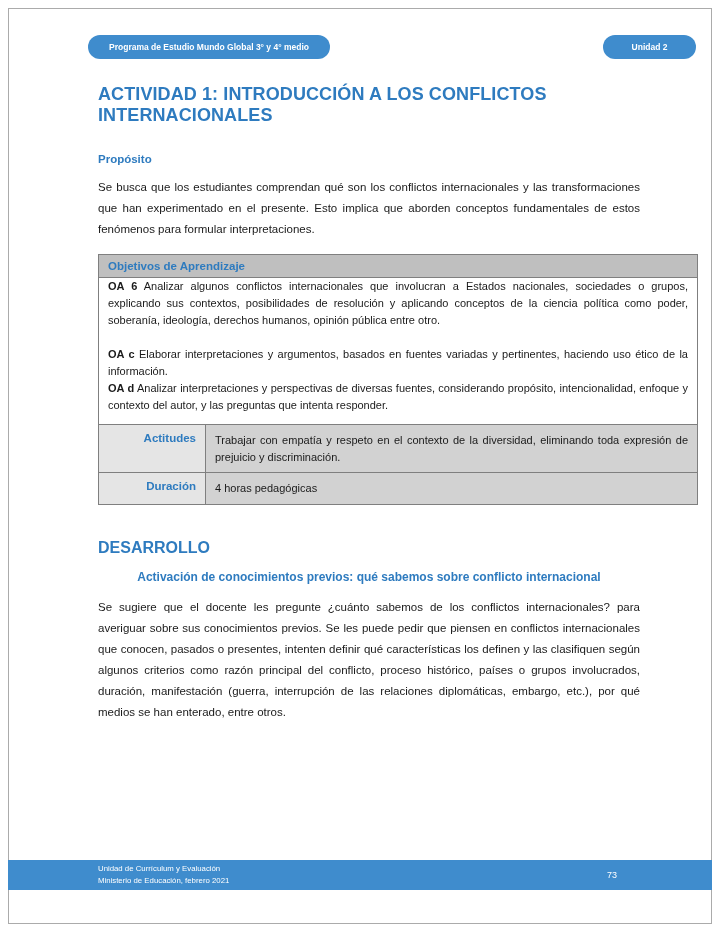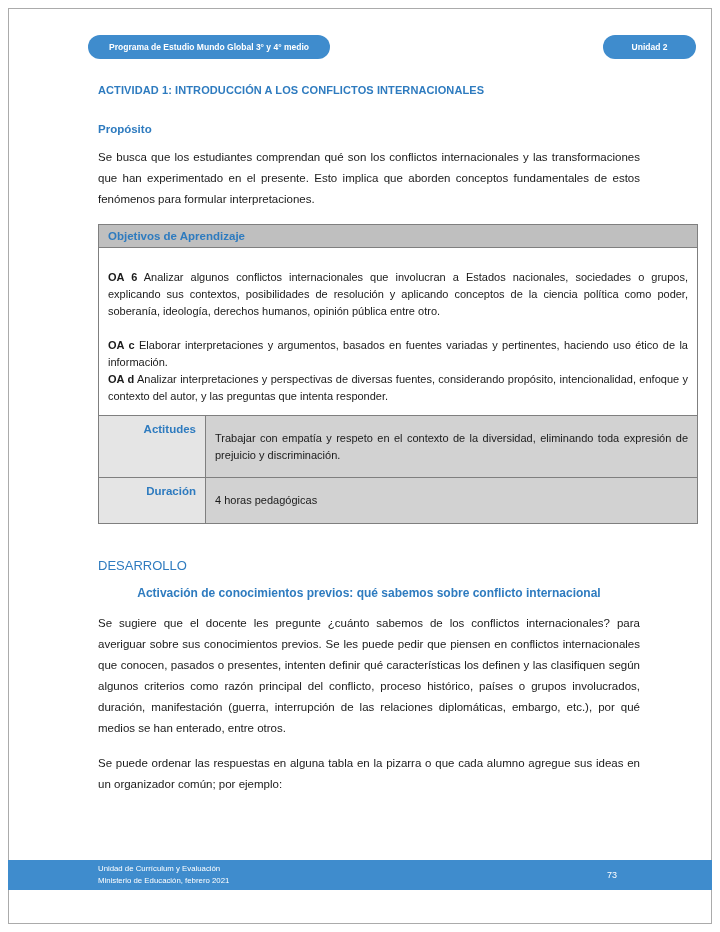--- a/index.html
+++ b/index.html
@@ -13,35 +13,35 @@
     position:absolute;top:35px;height:24px;background:#3f8ccd;border-radius:12px;
     color:#ffffff;font-size:8.5px;font-weight:bold;
     display:flex;align-items:center;justify-content:center;padding:0 10px;
     white-space:nowrap;
   }
   .pill-left{left:88px;width:222px;}
   .pill-right{left:565px;width:73px;margin-left:38px;}
 
   .content{position:absolute;left:98px;top:84px;width:542px;}
 
-  .title{color:#2e7bbf;font-weight:bold;font-size:11px;letter-spacing:0.1px;margin:0 0 27px 0;}
+  .title{color:#2e7bbf;font-weight:bold;font-size:18px;letter-spacing:0.1px;margin:0 0 27px 0;}
   .subhead{color:#2e7bbf;font-weight:bold;font-size:11.5px;margin:0 0 12px 0;}
   .para{font-size:11.5px;line-height:21px;text-align:justify;margin:0 0 14px 0;}
 
   table.obj-table{border-collapse:collapse;width:600px;margin:8px 0 0 0;}
   table.obj-table td{border:1px solid #7f7f7f;vertical-align:top;}
   .th-cell{background:#bfbfbf;color:#2e7bbf;font-weight:bold;font-size:11.5px;padding:5px 9px;}
-  .oa-cell{background:#ffffff;padding:21px 9px 10px 9px;font-size:11px;line-height:17px;text-align:justify;}
+  .oa-cell{background:#ffffff;padding:0 9px 10px 9px;font-size:11px;line-height:17px;text-align:justify;}
   .oa-item{margin:0;}
   .oa-item.gap-after{margin-bottom:17px;}
   .oa-label{font-weight:bold;}
   .row-label{background:#e5e5e5;color:#2e7bbf;font-weight:bold;width:88px;padding:7px 9px;font-size:11.5px;text-align:right;}
-  .row-value{background:#d2d2d2;padding:14px 9px;font-size:11px;line-height:16.5px;text-align:justify;}
+  .row-value{background:#d2d2d2;padding:7px 9px;font-size:11px;line-height:16.5px;text-align:justify;}
 
-  .desarrollo-h{color:#2e7bbf;font-weight:normal;font-size:13px;margin:34px 0 13px 0;}
+  .desarrollo-h{color:#2e7bbf;font-weight:bold;font-size:16px;margin:34px 0 13px 0;}
   .activacion-h{color:#2e7bbf;font-weight:bold;font-size:12px;text-align:center;margin:0 0 13px 0;}
 
   .footer-bar{
     position:absolute;left:8px;right:8px;bottom:42px;height:30px;background:#3f8ccd;
     display:flex;align-items:center;justify-content:space-between;
     padding:0 95px 0 90px;color:#ffffff;
   }
   .footer-left{font-size:7.8px;line-height:1.6;}
   .footer-page{font-size:9px;}
 </style>
@@ -84,21 +84,20 @@
         <td class="row-label">Duración</td>
         <td class="row-value">4 horas pedagógicas</td>
       </tr>
     </tbody>
   </table>
 
   <h2 class="desarrollo-h">DESARROLLO</h2>
   <h3 class="activacion-h">Activación de conocimientos previos: qué sabemos sobre conflicto internacional</h3>
 
   <p class="para">Se sugiere que el docente les pregunte ¿cuánto sabemos de los conflictos internacionales? para averiguar sobre sus conocimientos previos. Se les puede pedir que piensen en conflictos internacionales que conocen, pasados o presentes, intenten definir qué características los definen y las clasifiquen según algunos criterios como razón principal del conflicto, proceso histórico, países o grupos involucrados, duración, manifestación (guerra, interrupción de las relaciones diplomáticas, embargo, etc.), por qué medios se han enterado, entre otros.</p>
-  <p class="para">Se puede ordenar las respuestas en alguna tabla en la pizarra o que cada alumno agregue sus ideas en un organizador común; por ejemplo:</p>
 
 </div>
 
 <div class="footer-bar">
   <div class="footer-left">
     <div>Unidad de Currículum y Evaluación</div>
     <div>Ministerio de Educación, febrero 2021</div>
   </div>
   <div class="footer-page">73</div>
 </div>

